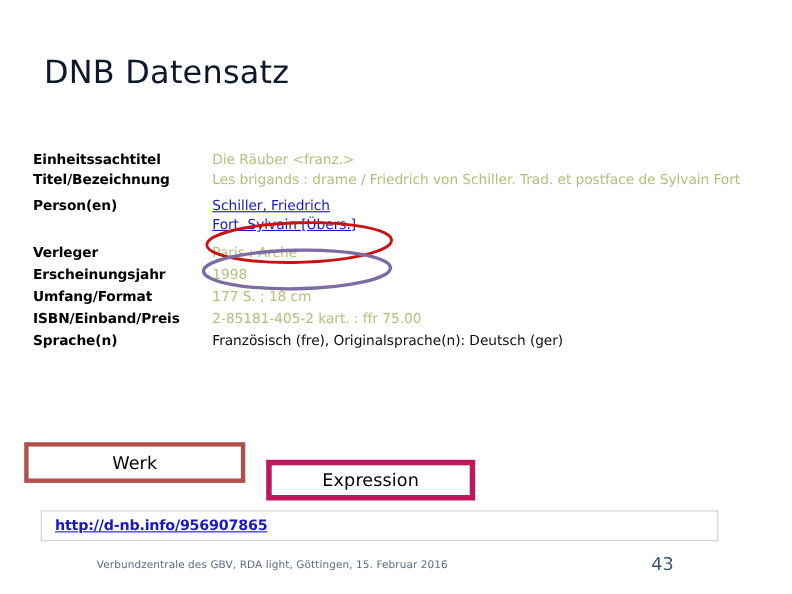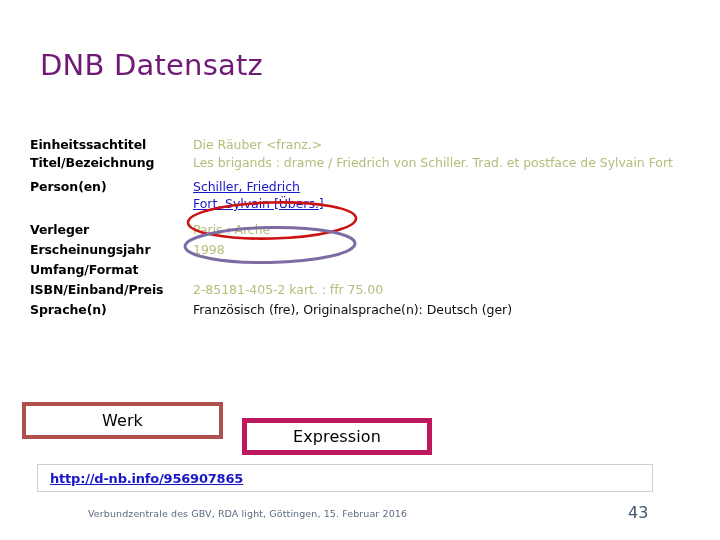--- a/index.html
+++ b/index.html
@@ -24,21 +24,21 @@
     background: #ffffff;
   }
 
   
   #page-title {
     position: absolute;
     left: 40px;
     top: 48px;
     font-size: 29px;
     font-weight: 400;
-    color: #701a75;
+    color: #0f172a;
     letter-spacing: 0.2px;
     white-space: nowrap;
   }
 
   
   #record {
     position: absolute;
     left: 30px;
     top: 136px;
     width: 655px;
@@ -143,21 +143,21 @@
     position: absolute;
     left: 88px;
     top: 508px;
     font-size: 9.5px;
     color: #5c6b80;
     letter-spacing: 0.1px;
     white-space: nowrap;
   }
   #page-number {
     position: absolute;
-    left: 628px;
+    left: 592px;
     top: 503px;
     font-size: 16px;
     color: #3f5570;
   }
 </style>
 </head>
 <body>
 
 <div id="slide">
 
@@ -188,20 +188,21 @@
       <div class="rec-value">Paris : Arche</div>
     </div>
 
     <div class="rec-row">
       <div class="rec-label">Erscheinungsjahr</div>
       <div class="rec-value">1998</div>
     </div>
 
     <div class="rec-row">
       <div class="rec-label">Umfang/Format</div>
+      <div class="rec-value">177 S. ; 18 cm</div>
     </div>
 
     <div class="rec-row">
       <div class="rec-label">ISBN/Einband/Preis</div>
       <div class="rec-value">2-85181-405-2 kart. : ffr 75.00</div>
     </div>
 
     <div class="rec-row">
       <div class="rec-label">Sprache(n)</div>
       <div class="rec-value dark">Französisch (fre), Originalsprache(n): Deutsch (ger)</div>

